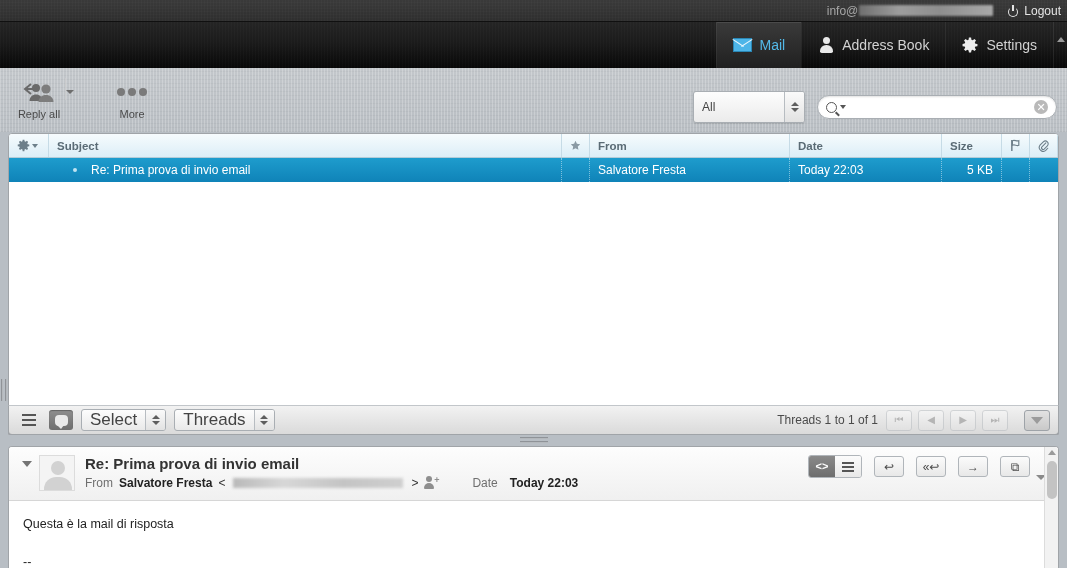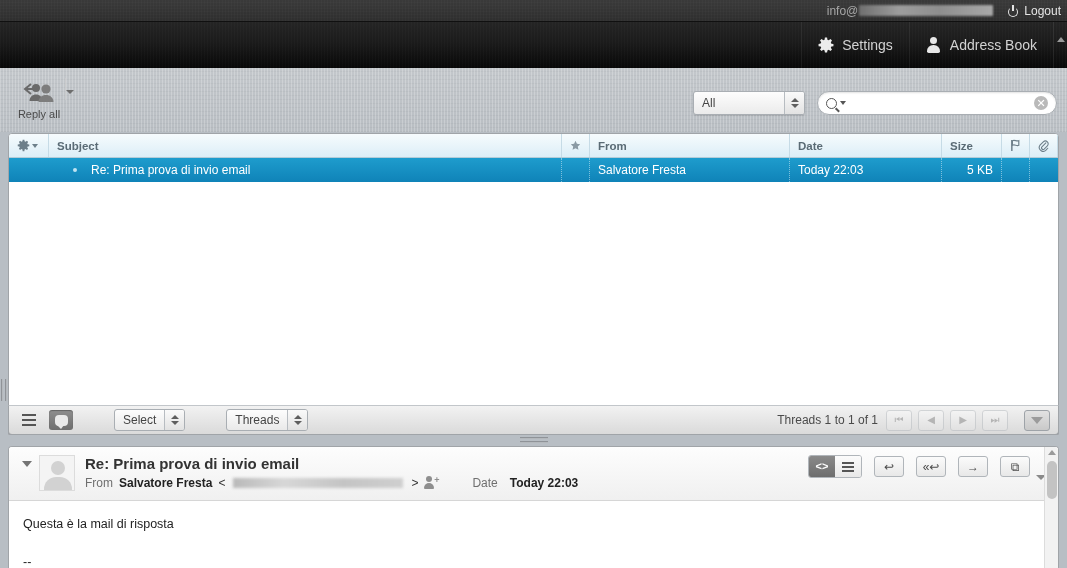--- a/index.html
+++ b/index.html
@@ -165,21 +165,21 @@
     border-left: 1px solid rgba(0,0,0,.12);
   }
 
   
   #searchzone {
     position: absolute; right: 10px; top: 23px;
     display: flex; align-items: center; gap: 12px;
   }
   #scope-select {
     display: flex; align-items: center;
-    width: 112px; height: 24px;
+    width: 112px; height: 32px;
     background: linear-gradient(#fdfdfd, #ebebeb);
     border: 1px solid #a9aeb3;
     border-radius: 3px;
     box-shadow: 0 1px 1px rgba(0,0,0,.1);
     cursor: pointer;
   }
   #scope-label { flex: 1; padding-left: 8px; color: #444; font-size: 12px; }
   .spin {
     width: 20px; height: 100%;
     border-left: 1px solid #b7bcc1;
@@ -307,21 +307,21 @@
   }
   .bubble-ico::after {
     content:""; position:absolute; left:2px; bottom:-3px;
     border-left:4px solid transparent; border-right:3px solid transparent; border-top:4px solid #e9e9e9;
   }
 
   .ft-select {
     display: flex; align-items: center; height: 22px;
     background: linear-gradient(#fdfdfd, #e9e9e9);
     border: 1px solid #a9aeb3; border-radius: 3px;
-    font-size: 12px; color: #444; cursor: pointer; margin-left: 33px;
+    font-size: 17px; color: #444; cursor: pointer;
   }
   .ft-select span { padding: 0 8px; }
   .ft-select .spin { height: 20px; }
 
   #countdisplay {
     flex: 1; text-align: right; color: #4a4a4a; font-size: 12px;
     margin-left: -40px;
   }
   #pager { display: flex; gap: 6px; margin-right: 4px; }
   .pg-btn {
@@ -477,32 +477,36 @@
     <span>info@</span>
     <span class="redacted"></span>
   </div>
   <div id="logout-btn">
     <span class="power-ico"></span>
     <span>Logout</span>
   </div>
 </div>
 
 <div id="taskbar">
+  <div class="task selected">
+    <span class="env-ico"></span>
+    <span>Mail</span>
+  </div>
+  <div class="task">
+    <span class="person-ico"></span>
+    <span>Address Book</span>
+  </div>
   <div class="task">
     <span class="gear-ico">
       <svg width="16" height="16" viewBox="0 0 16 16">
         <path fill="#ececec" d="M8 5.2a2.8 2.8 0 100 5.6 2.8 2.8 0 000-5.6zm0 1.6a1.2 1.2 0 110 2.4 1.2 1.2 0 010-2.4z"></path>
         <path fill="#ececec" d="M6.9 0.6h2.2l.3 2.1 1.3.55 1.75-1.2 1.55 1.55-1.2 1.75.55 1.3 2.1.3v2.2l-2.1.3-.55 1.3 1.2 1.75-1.55 1.55-1.75-1.2-1.3.55-.3 2.1H6.9l-.3-2.1-1.3-.55-1.75 1.2-1.55-1.55 1.2-1.75-.55-1.3-2.1-.3V6.9l2.1-.3.55-1.3-1.2-1.75L3.55 2l1.75 1.2 1.3-.55z"></path>
       </svg>
     </span>
     <span>Settings</span>
-  </div>
-  <div class="task">
-    <span class="person-ico"></span>
-    <span>Address Book</span>
   </div>
   <div id="collapse-task">
     <span class="tri-up"></span>
   </div>
 </div>
 
 <div id="mainbar">
 
   <div id="toolbar">
 
@@ -518,20 +522,30 @@
         </svg>
       </span>
       <span class="tb-label">Reply all</span>
       <span class="tb-sep"></span>
       <span class="tb-arrow"></span>
     </div>
 
 
 
 
+    <div class="tb-btn">
+      <span class="tb-ico">
+        <svg width="34" height="12" viewBox="0 0 34 12">
+          <circle cx="6" cy="6" r="4" fill="#7a7a7a"></circle>
+          <circle cx="17" cy="6" r="4" fill="#7a7a7a"></circle>
+          <circle cx="28" cy="6" r="4" fill="#7a7a7a"></circle>
+        </svg>
+      </span>
+      <span class="tb-label">More</span>
+    </div>
 
   </div>
 
   <div id="searchzone">
     <div id="scope-select">
       <span id="scope-label">All</span>
       <span class="spin">
         <i class="up"></i>
           <i class="dn"></i>
       </span>

